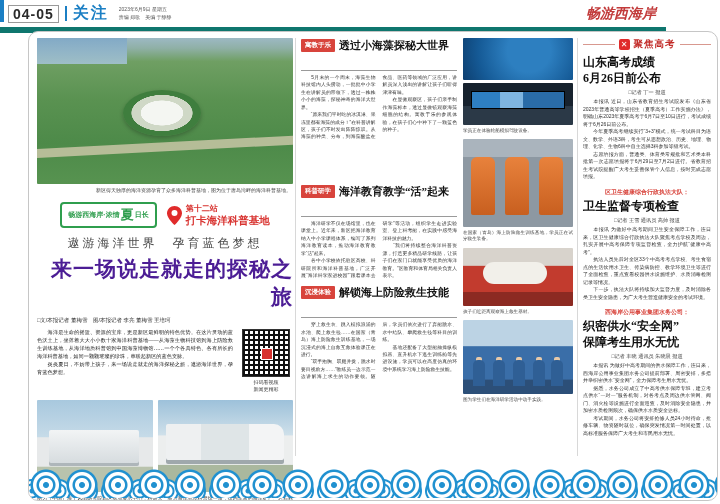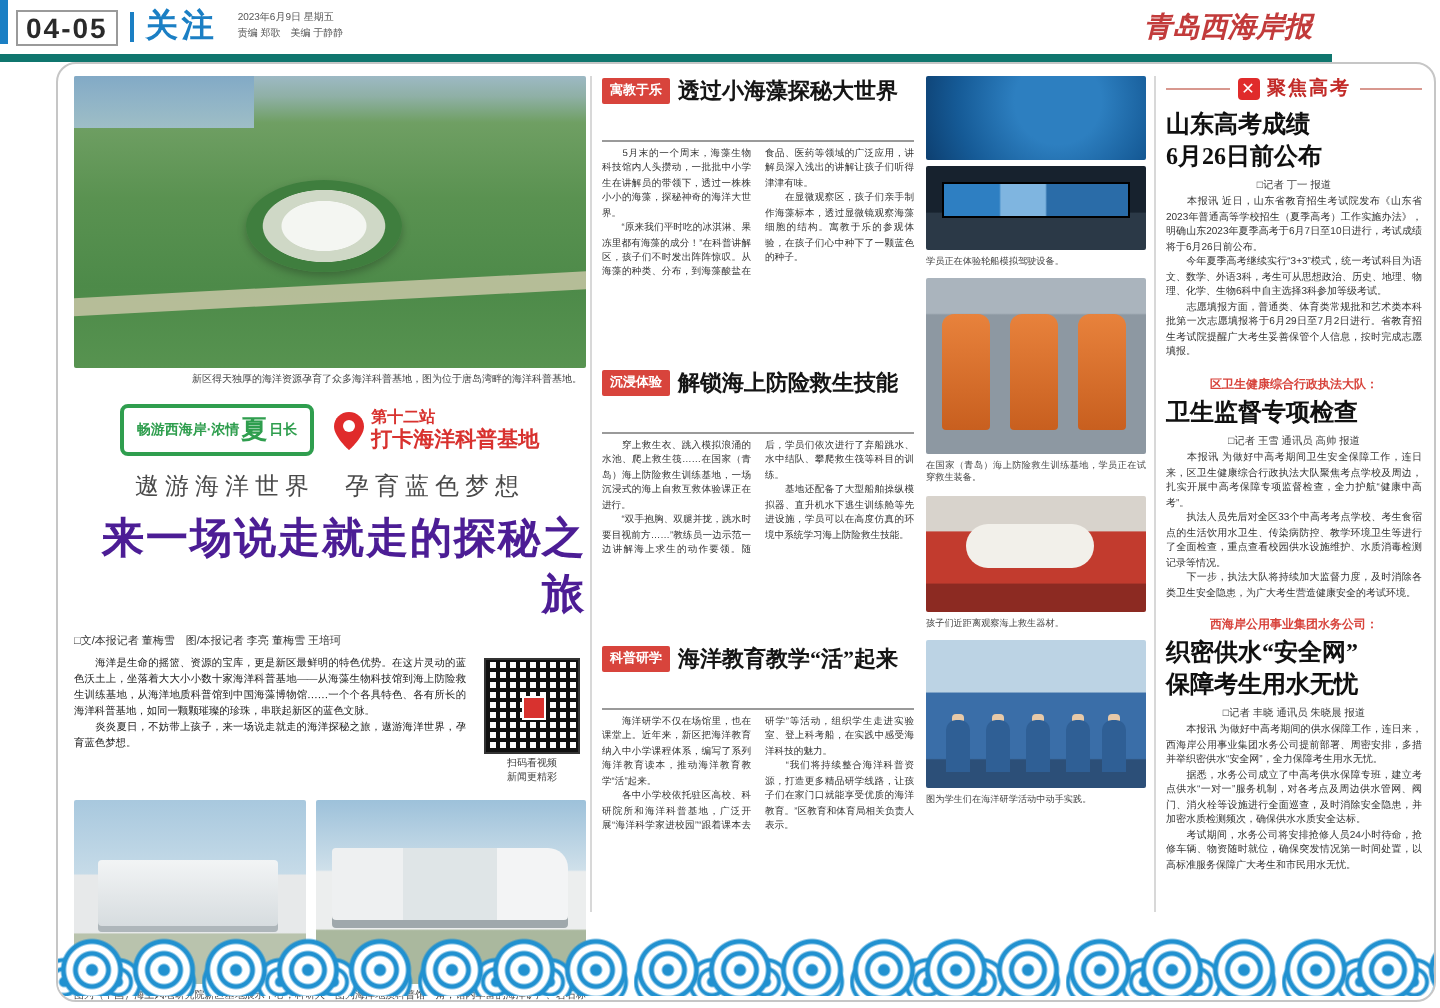--- a/index.html
+++ b/index.html
@@ -1,19 +1,19 @@
 <!DOCTYPE html>
 <html><head>
 <meta charset="utf-8">
 <style>
   html,body{margin:0;padding:0;}
   body{width:720px;height:504px;background:#fff;font-family:"Liberation Sans","DejaVu Sans",sans-serif;position:relative;overflow:hidden;color:#222;}
   .edge-accent{position:absolute;left:0;top:0;width:4px;height:22px;background:#1b7fc4;}
   
-  .topbar{position:absolute;left:0;top:0;width:666px;height:27px;border-bottom:4px solid #0f766e;display:flex;align-items:center;}
+  .topbar{position:absolute;left:0;top:0;width:666px;height:27px;border-bottom:6px solid #0f766e;display:flex;align-items:center;}
   .pagenum{font-size:14px;font-weight:bold;color:#2a2a2a;border:1px solid #9a9a9a;padding:0 4px;margin-left:8px;letter-spacing:1px;}
   .vbar{width:2px;height:15px;background:#1b7fc4;margin:0 6px;}
   .section-title{font-size:16px;font-weight:bold;color:#1b7fc4;letter-spacing:2px;}
   .dateblock{margin-left:10px;font-size:5px;color:#555;line-height:1.5;}
   .masthead{margin-left:auto;margin-right:10px;font-family:"Liberation Serif","DejaVu Serif",serif;font-style:italic;font-weight:bold;font-size:14px;color:#c23b3b;}
   
   .frame{position:absolute;left:28px;top:31px;width:688px;height:468px;border:1px solid #c6c6c6;border-radius:10px;overflow:hidden;background:#fff;}
   .vdiv{position:absolute;top:6px;bottom:44px;width:1px;background:#d8d8d8;}
   .vdiv1{left:266px;} .vdiv2{left:548px;}
   
@@ -96,21 +96,21 @@
 <div class="edge-accent"></div>
 
 <div class="topbar">
   <span class="pagenum">04-05</span>
   <span class="vbar"></span>
   <span class="section-title">关注</span>
   <div class="dateblock">
     <div>2023年6月9日 星期五</div>
     <div>责编 郑歌　美编 于静静</div>
   </div>
-  <div class="masthead">青岛西海岸报</div>
+  <div class="masthead">畅游西海岸</div>
 </div>
 
 <div class="frame">
 
   <div class="col-left">
     <div class="photo ph-aerial">
       <div class="sea"></div>
       <div class="ring"></div>
       <div class="road"></div>
     </div>
@@ -170,37 +170,37 @@
     <div class="mid-text">
       <div class="sec s1">
         <div class="sec-head">
           <span class="tag">寓教于乐</span>
           <span class="sec-title">透过小海藻探秘大世界</span>
         </div>
         <div class="sec-body">　　5月末的一个周末，海藻生物科技馆内人头攒动，一批批中小学生在讲解员的带领下，透过一株株小小的海藻，探秘神奇的海洋大世界。
 　　“原来我们平时吃的冰淇淋、果冻里都有海藻的成分！”在科普讲解区，孩子们不时发出阵阵惊叹。从海藻的种类、分布，到海藻酸盐在食品、医药等领域的广泛应用，讲解员深入浅出的讲解让孩子们听得津津有味。
 　　在显微观察区，孩子们亲手制作海藻标本，透过显微镜观察海藻细胞的结构。寓教于乐的参观体验，在孩子们心中种下了一颗蓝色的种子。</div>
       </div>
+      <div class="sec">
+        <div class="sec-head">
+          <span class="tag">科普研学</span>
+          <span class="sec-title">海洋教育教学“活”起来</span>
+        </div>
+        <div class="sec-body">　　海洋研学不仅在场馆里，也在课堂上。近年来，新区把海洋教育纳入中小学课程体系，编写了系列海洋教育读本，推动海洋教育教学“活”起来。
+　　各中小学校依托驻区高校、科研院所和海洋科普基地，广泛开展“海洋科学家进校园”“跟着课本去研学”等活动，组织学生走进实验室、登上科考船，在实践中感受海洋科技的魅力。
+　　“我们将持续整合海洋科普资源，打造更多精品研学线路，让孩子们在家门口就能享受优质的海洋教育。”区教育和体育局相关负责人表示。</div>
+      </div>
       <div class="sec s2">
         <div class="sec-head">
           <span class="tag">沉浸体验</span>
           <span class="sec-title">解锁海上防险救生技能</span>
         </div>
         <div class="sec-body">　　穿上救生衣、跳入模拟浪涌的水池、爬上救生筏……在国家（青岛）海上防险救生训练基地，一场沉浸式的海上自救互救体验课正在进行。
 　　“双手抱胸、双腿并拢，跳水时要目视前方……”教练员一边示范一边讲解海上求生的动作要领。随后，学员们依次进行了弃船跳水、水中结队、攀爬救生筏等科目的训练。
 　　基地还配备了大型船舶操纵模拟器、直升机水下逃生训练舱等先进设施，学员可以在高度仿真的环境中系统学习海上防险救生技能。</div>
-      </div>
-      <div class="sec">
-        <div class="sec-head">
-          <span class="tag">科普研学</span>
-          <span class="sec-title">海洋教育教学“活”起来</span>
-        </div>
-        <div class="sec-body">　　海洋研学不仅在场馆里，也在课堂上。近年来，新区把海洋教育纳入中小学课程体系，编写了系列海洋教育读本，推动海洋教育教学“活”起来。
-　　各中小学校依托驻区高校、科研院所和海洋科普基地，广泛开展“海洋科学家进校园”“跟着课本去研学”等活动，组织学生走进实验室、登上科考船，在实践中感受海洋科技的魅力。
-　　“我们将持续整合海洋科普资源，打造更多精品研学线路，让孩子们在家门口就能享受优质的海洋教育。”区教育和体育局相关负责人表示。</div>
       </div>
     </div>
     <div class="mid-photos">
       <div class="mp mp-aq"></div>
       <div class="mp mp-sim">
           <div class="scr"></div>
         </div>
       <div class="mcap">学员正在体验轮船模拟驾驶设备。</div>
       <div class="mp mp-suit">
           <div class="o1"></div>

